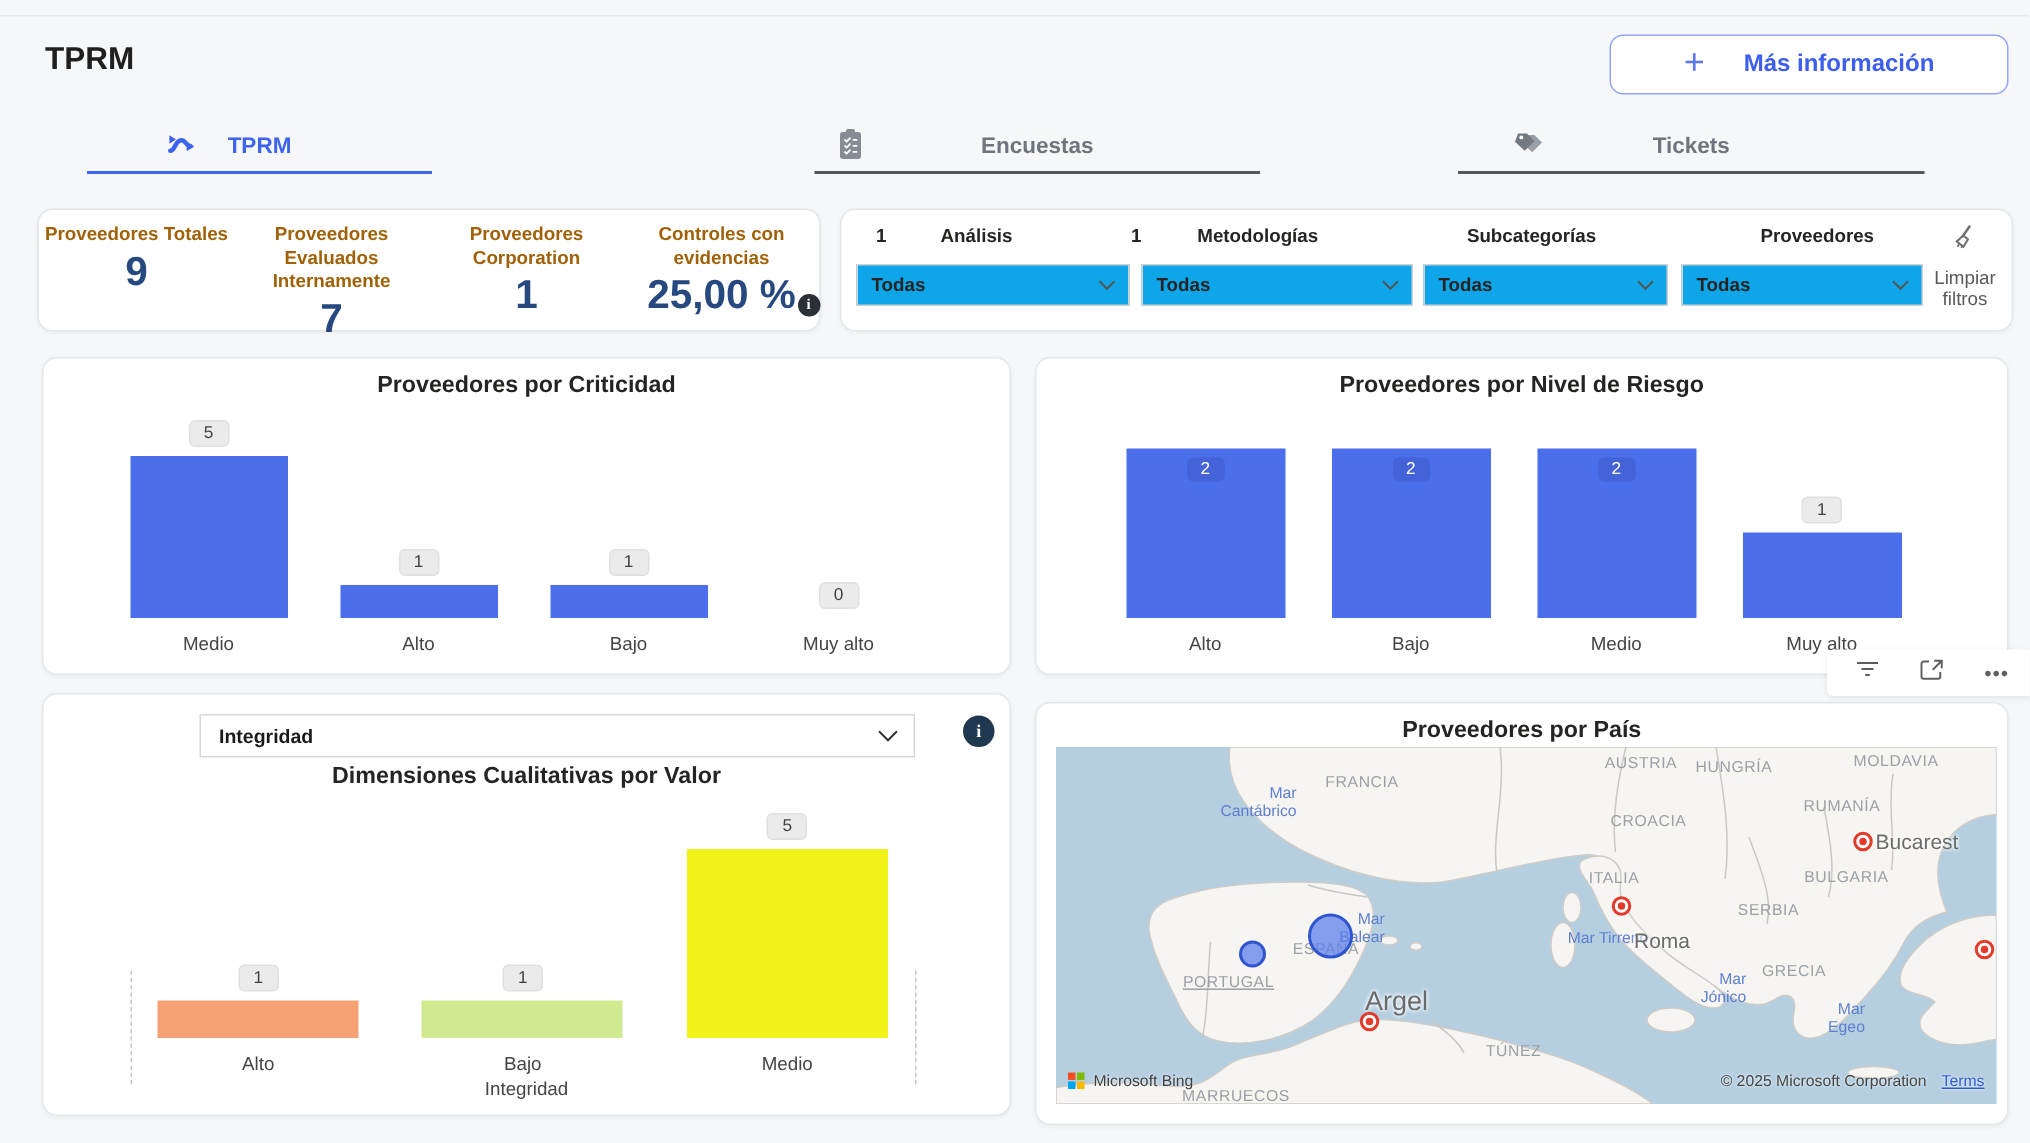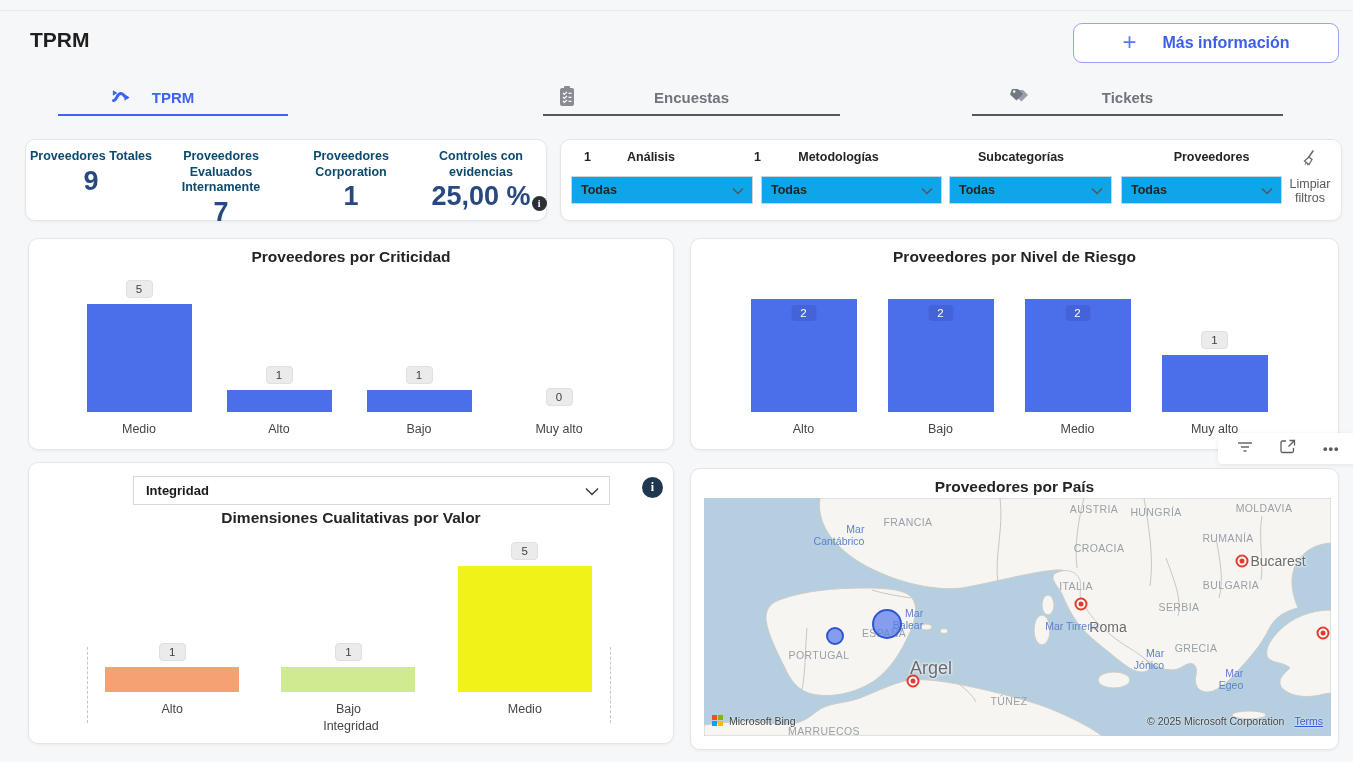--- a/index.html
+++ b/index.html
@@ -28,21 +28,21 @@
   #tab-encuestas{left:543px;width:297px;} #tab-encuestas .ticon{left:14px;}
   #tab-tickets{left:972px;width:311px;}  #tab-tickets .ticon{left:32px;}
 
   
   .card{position:absolute;background:#fff;border:1px solid #e4e7ea;border-radius:10px;
         box-shadow:0 1px 3px rgba(0,0,0,.05);}
 
   
   #kpi-card{left:25px;top:139px;width:520px;height:80px;display:flex;align-items:stretch;}
   .kpi{flex:1;display:flex;flex-direction:column;align-items:center;justify-content:flex-start;padding-top:9px;}
-  .kpi .klabel{font-size:12.5px;font-weight:bold;color:#0c4a6e;text-align:center;line-height:1.25;max-width:150px;}
+  .kpi .klabel{font-size:12.5px;font-weight:bold;color:#a16207;text-align:center;line-height:1.25;max-width:150px;}
   .kpi .kvalue{font-size:27px;font-weight:bold;color:#27497f;line-height:1.1;margin-top:2px;position:relative;}
   .kpi .kinfo{position:absolute;right:-16px;bottom:1px;width:15px;height:15px;border-radius:50%;
         background:#2b2f36;color:#fff;font-size:10px;font-weight:bold;display:flex;align-items:center;
         justify-content:center;font-family:"Liberation Serif",serif;}
 
   
   #filter-card{left:560px;top:139px;width:780px;height:80px;}
   .fcount{position:absolute;font-size:12.5px;font-weight:bold;color:#252423;top:10px;}
   .flabel{font-size:12.5px;font-weight:bold;color:#252423;text-align:center;}
   .fselect{position:absolute;top:36px;height:26px;background:#0ea5e9;border:1px solid #d2d2d2;
@@ -384,21 +384,21 @@
           <div class="mlabel country" style="left: 390px; top: 11px;">AUSTRIA</div>
           <div class="mlabel country" style="left: 452px; top: 14px;">HUNGRÍA</div>
           <div class="mlabel country" style="left: 560px; top: 10px;">MOLDAVIA</div>
           <div class="mlabel country" style="left: 524px; top: 40px;">RUMANÍA</div>
           <div class="mlabel country" style="left: 395px; top: 50px;">CROACIA</div>
           <div class="mlabel country" style="left: 475px; top: 69px; margin-top: 40px;">SERBIA</div>
           <div class="mlabel country" style="left: 527px; top: 87px;">BULGARIA</div>
           <div class="mlabel country" style="left: 372px; top: 88px;">ITALIA</div>
           <div class="mlabel country" style="left: 492px; top: 150px;">GRECIA</div>
           <div class="mlabel country" style="left: 180px; top: 135px;">ESPAÑA</div>
-          <div class="mlabel country" style="left: 115px; top: 157px;">PORTUGAL</div>
+          <div class="mlabel country" style="left: 115px; top: 157px; text-decoration: underline;">PORTUGAL</div>
           <div class="mlabel country" style="left: 305px; top: 203px;">TÚNEZ</div>
           <div class="mlabel country" style="left: 120px; top: 233px;">MARRUECOS</div>
           <div class="mlabel sea" style="left: 204px; top: 121px;">Mar
 Balear</div>
           <div class="mlabel sea" style="left: 368px; top: 128px;">Mar Tirreno</div>
           <div class="mlabel sea" style="left: 445px; top: 161px;">Mar
 Jónico</div>
           <div class="mlabel sea" style="left: 527px; top: 181px;">Mar
 Egeo</div>
           <div class="mlabel city" style="left: 404px; top: 129px;">Roma</div>

